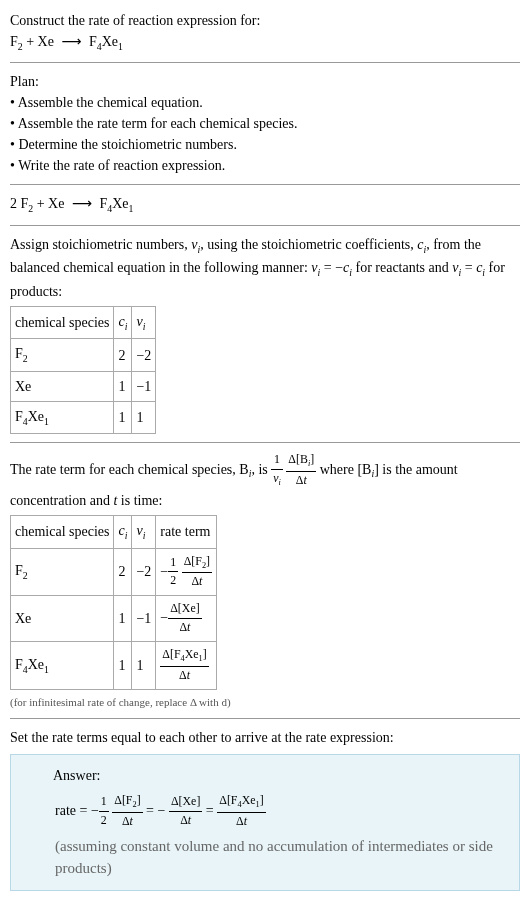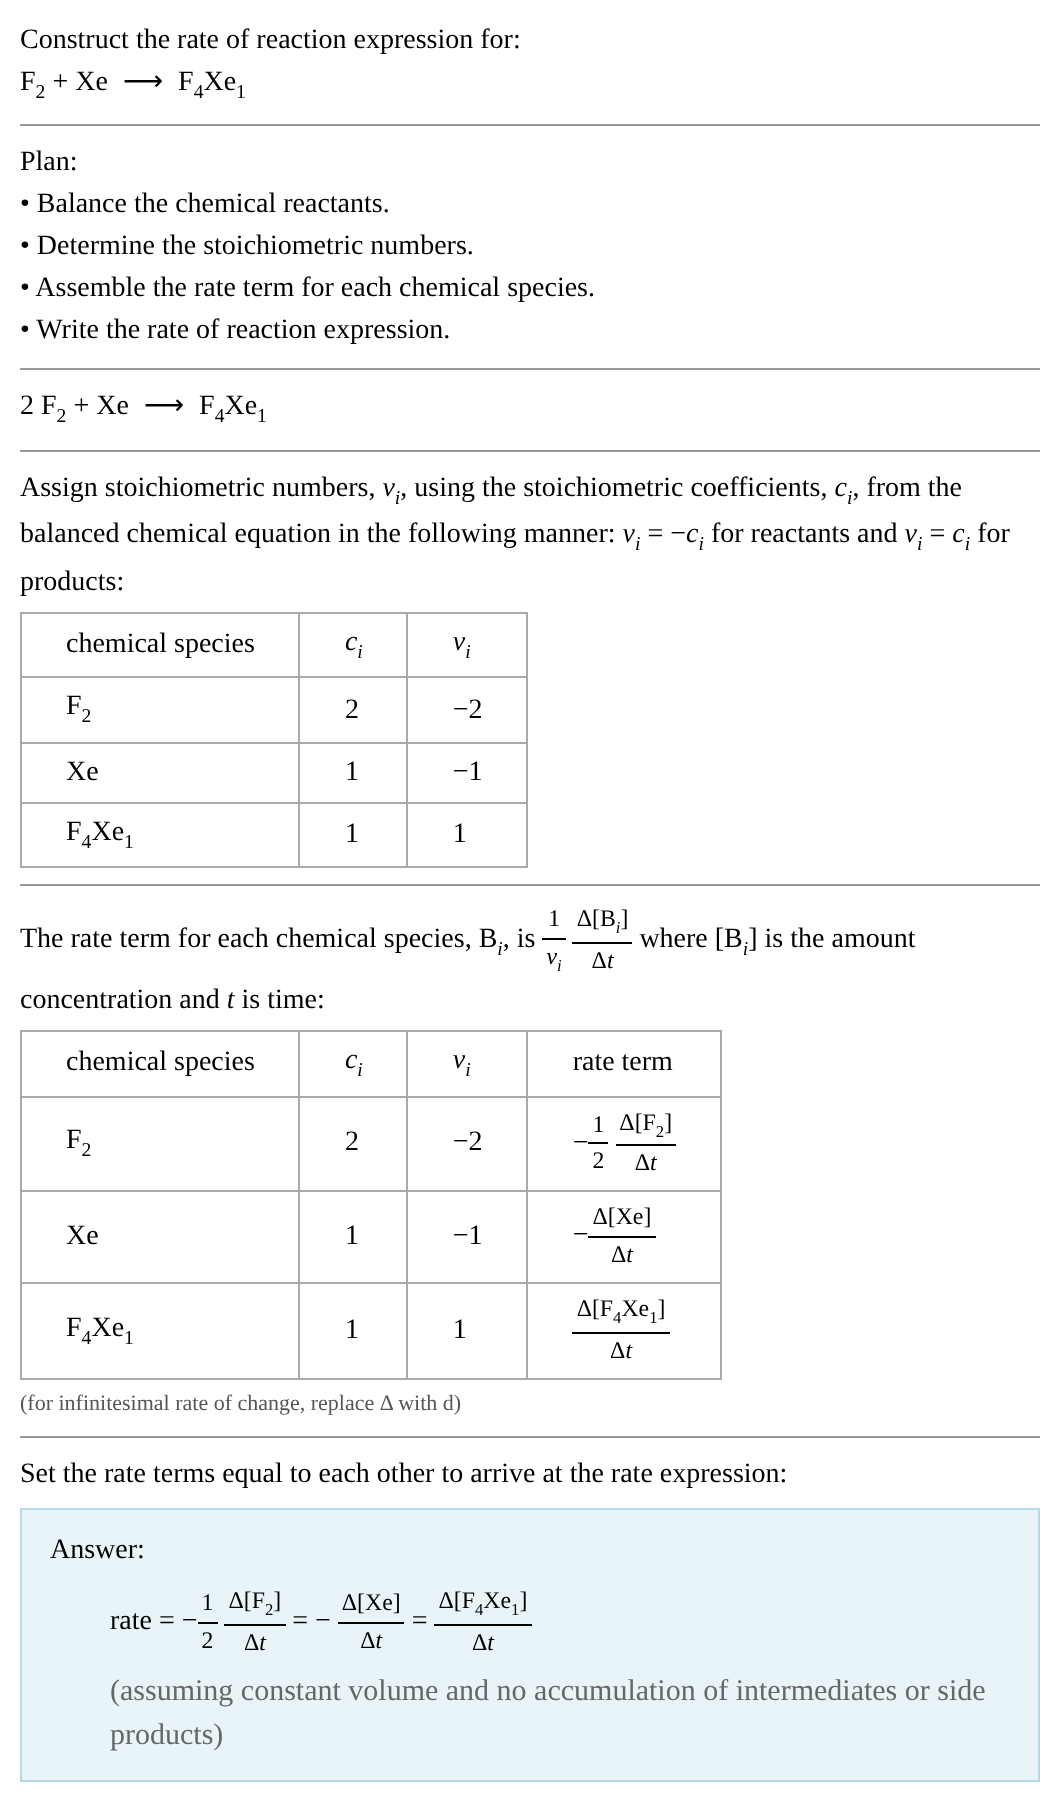--- a/index.html
+++ b/index.html
@@ -34,21 +34,21 @@
     .arrow {
       display: inline-block;
       margin: 0 4px;
     }
     table {
       border-collapse: collapse;
       margin-top: 4px;
     }
     td, th {
       border: 1px solid #aaa;
-      padding: 4px 22px;
+      padding: 4px 4px;
       text-align: left;
       font-weight: normal;
     }
     th {
       background: #fff;
     }
     .frac {
       display: inline-block;
       vertical-align: middle;
       text-align: center;
@@ -70,20 +70,21 @@
     }
     .answer-box {
       background: #e8f4f8;
       border: 1px solid #b8d8e8;
       padding: 10px 14px;
       margin-top: 6px;
     }
     .answer-label {
       font-size: 14px;
       margin-bottom: 6px;
+      margin-left: 28px;
     }
     .answer-content {
       padding-left: 30px;
     }
     .answer-note {
       font-size: 15px;
       color: #666;
       padding-left: 30px;
       margin-top: 4px;
     }
@@ -101,23 +102,23 @@
   <div>Construct the rate of reaction expression for:</div>
   <div class="formula">
     <span>F</span><sub>2</sub><span> + Xe </span><span class="arrow">⟶</span><span> F</span><sub>4</sub><span>Xe</span><sub>1</sub>
   </div>
 </div>
 
 <hr>
 
 <div class="section">
   <div>Plan:</div>
-  <div class="bullet">• Balance the chemical reactants.</div>
+  <div class="bullet">• Assemble the chemical equation.</div>
+  <div class="bullet">• Assemble the rate term for each chemical species.</div>
   <div class="bullet">• Determine the stoichiometric numbers.</div>
-  <div class="bullet">• Assemble the rate term for each chemical species.</div>
   <div class="bullet">• Write the rate of reaction expression.</div>
 </div>
 
 <hr>
 
 <div class="section">
   <div class="formula">
     <span>2 F</span><sub>2</sub><span> + Xe </span><span class="arrow">⟶</span><span> F</span><sub>4</sub><span>Xe</span><sub>1</sub>
   </div>
 </div>

